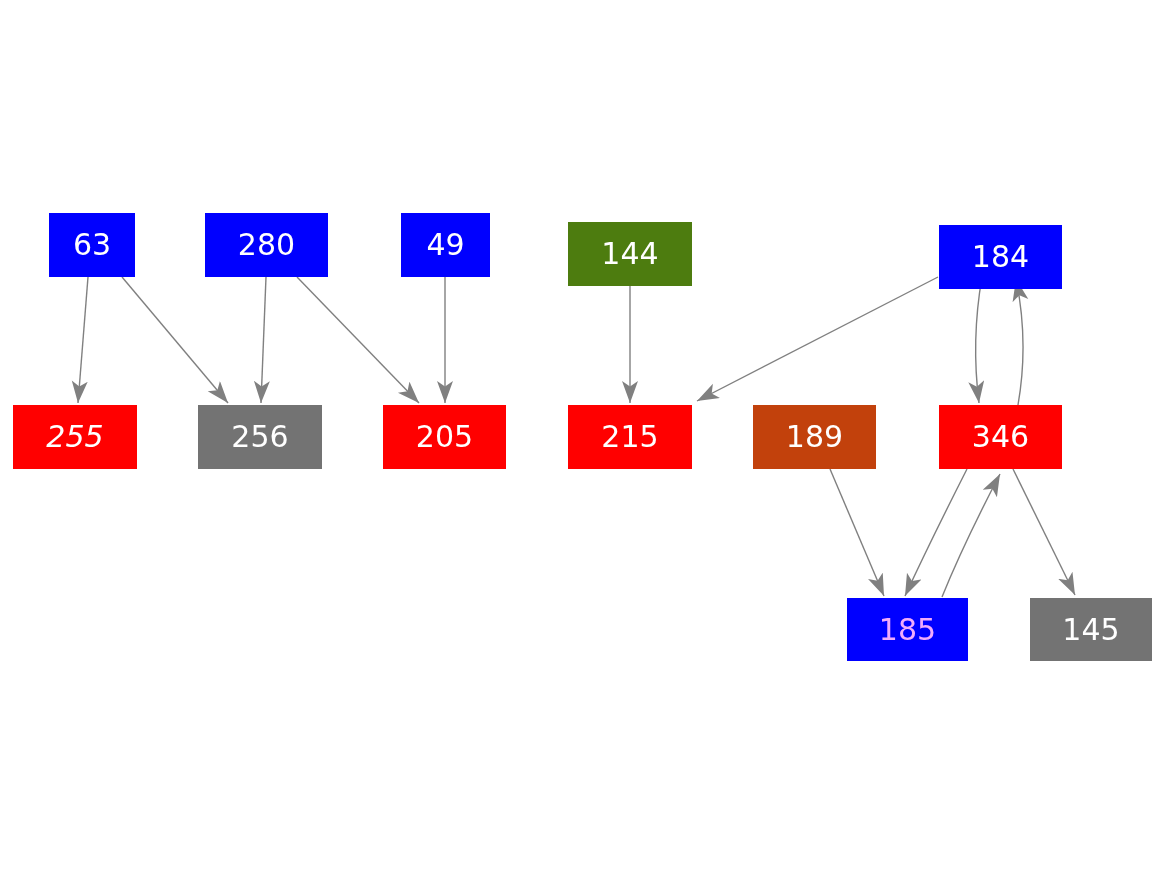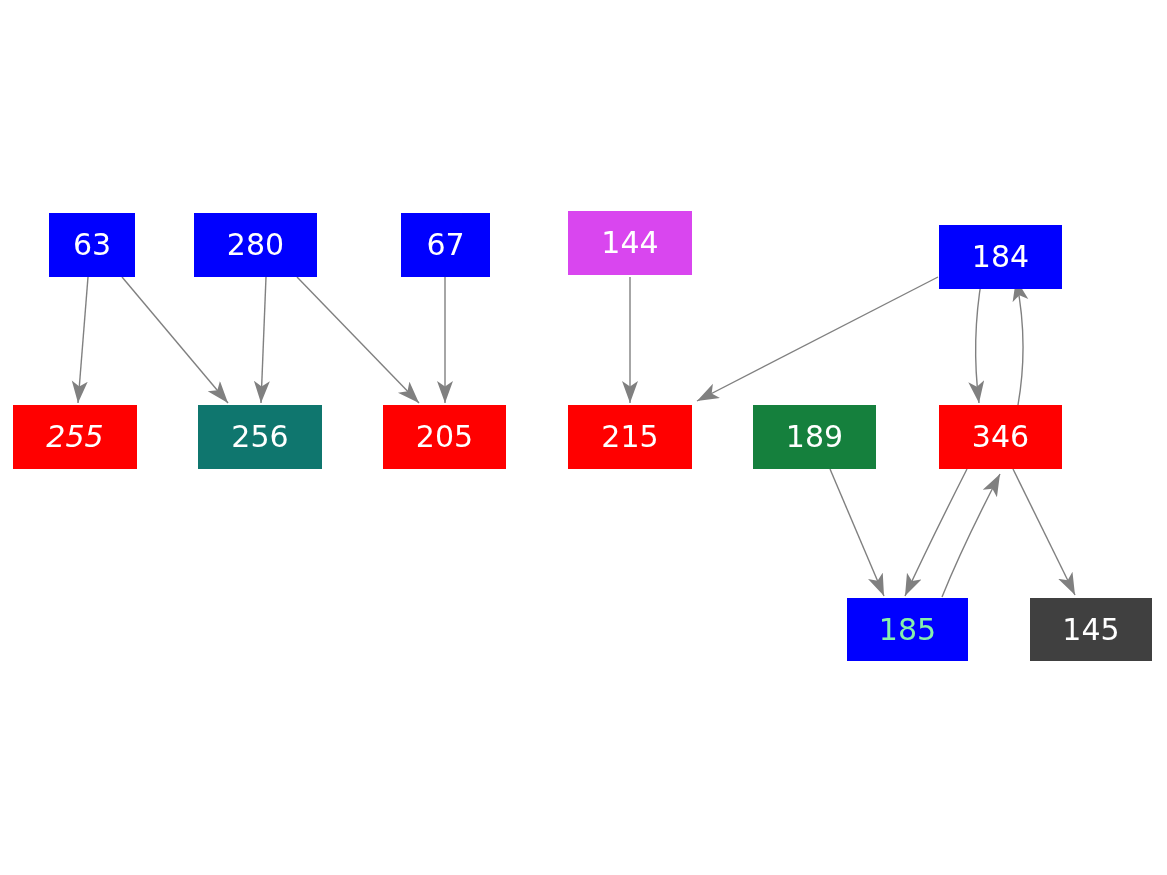--- a/index.html
+++ b/index.html
@@ -64,50 +64,50 @@
         <path d="M 830 469 L 884 596" class="edge" stroke="#808080" marker-end="url(#arrow-dart)"></path>
         <path d="M 967 469 Q 930 542 905 596" class="edge" stroke="#808080" marker-end="url(#arrow-dart)"></path>
         <path d="M 942 597 Q 963 545 1000 474" class="edge" stroke="#808080" marker-end="url(#arrow-dart)"></path>
         <path d="M 1013 469 L 1075 595" class="edge" stroke="#808080" marker-end="url(#arrow-dart)"></path>
       </g>
   </svg>
   <div id="nodes-layer">
       <div class="graph-node" style="left: 49px; top: 213px; width: 86px; height: 64px; background: rgb(0, 0, 255);">
         <span class="node-label" style="color: rgb(255, 255, 255);">63</span>
       </div>
-      <div class="graph-node" style="left: 194px; top: 213px; width: 123px; height: 64px; background: rgb(0, 0, 255);">
+      <div class="graph-node" style="left: 205px; top: 213px; width: 123px; height: 64px; background: rgb(0, 0, 255);">
         <span class="node-label" style="color: rgb(255, 255, 255);">280</span>
       </div>
       <div class="graph-node" style="left: 401px; top: 213px; width: 89px; height: 64px; background: rgb(0, 0, 255);">
-        <span class="node-label" style="color: rgb(255, 255, 255);">67</span>
+        <span class="node-label" style="color: rgb(255, 255, 255);">49</span>
       </div>
-      <div class="graph-node" style="left: 568px; top: 211px; width: 124px; height: 64px; background: #d946ef;">
+      <div class="graph-node" style="left: 568px; top: 222px; width: 124px; height: 64px; background: #4d7c0f;">
         <span class="node-label" style="color: rgb(255, 255, 255);">144</span>
       </div>
       <div class="graph-node" style="left: 939px; top: 213px; width: 123px; height: 64px; background: rgb(0, 0, 255); margin-top: 12px;">
         <span class="node-label" style="color: rgb(255, 255, 255);">184</span>
       </div>
       <div class="graph-node" style="left: 13px; top: 405px; width: 124px; height: 64px; background: rgb(255, 0, 0);">
         <span class="node-label" style="color: rgb(255, 255, 255); font-style: italic;">255</span>
       </div>
-      <div class="graph-node" style="left: 198px; top: 405px; width: 124px; height: 64px; background: #0f766e;">
+      <div class="graph-node" style="left: 198px; top: 405px; width: 124px; height: 64px; background: #737373;">
         <span class="node-label" style="color: rgb(255, 255, 255);">256</span>
       </div>
       <div class="graph-node" style="left: 383px; top: 405px; width: 123px; height: 64px; background: rgb(255, 0, 0);">
         <span class="node-label" style="color: rgb(255, 255, 255); text-align: right;">205</span>
       </div>
       <div class="graph-node" style="left: 568px; top: 405px; width: 124px; height: 64px; background: rgb(255, 0, 0);">
         <span class="node-label" style="color: rgb(255, 255, 255); text-align: center;">215</span>
       </div>
-      <div class="graph-node" style="left: 753px; top: 405px; width: 123px; height: 64px; background: #15803d;">
+      <div class="graph-node" style="left: 753px; top: 405px; width: 123px; height: 64px; background: #c2410c;">
         <span class="node-label" style="color: rgb(255, 255, 255);">189</span>
       </div>
       <div class="graph-node" style="left: 939px; top: 405px; width: 123px; height: 64px; background: rgb(255, 0, 0);">
         <span class="node-label" style="color: rgb(255, 255, 255);">346</span>
       </div>
       <div class="graph-node" style="left: 847px; top: 598px; width: 121px; height: 63px; background: rgb(0, 0, 255);">
-        <span class="node-label" style="color: #86efac;">185</span>
+        <span class="node-label" style="color: #f0abfc;">185</span>
       </div>
-      <div class="graph-node" style="left: 1030px; top: 598px; width: 122px; height: 63px; background: #404040;">
+      <div class="graph-node" style="left: 1030px; top: 598px; width: 122px; height: 63px; background: #737373;">
         <span class="node-label" style="color: rgb(255, 255, 255);">145</span>
       </div>
     </div>
 </div>
 
 </body></html>

